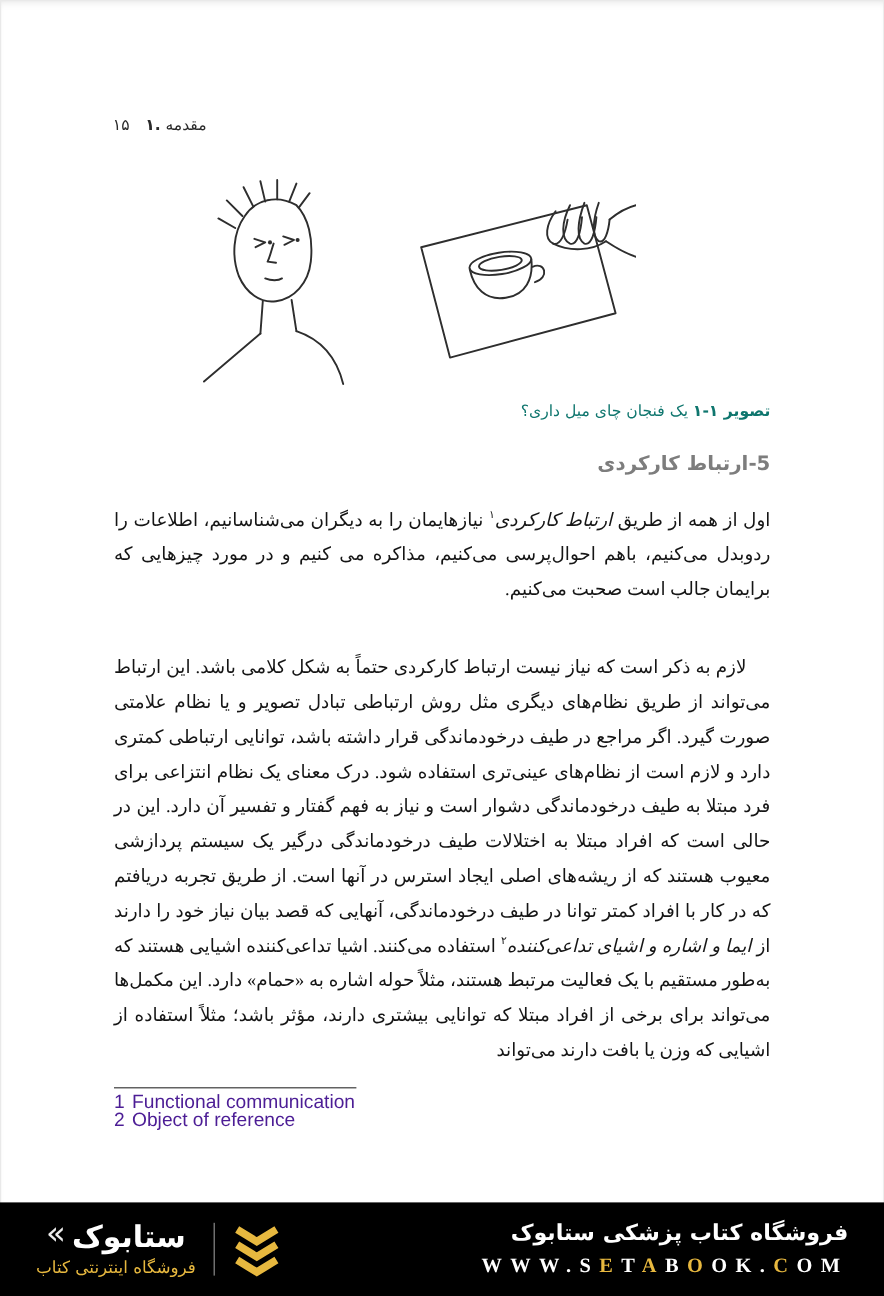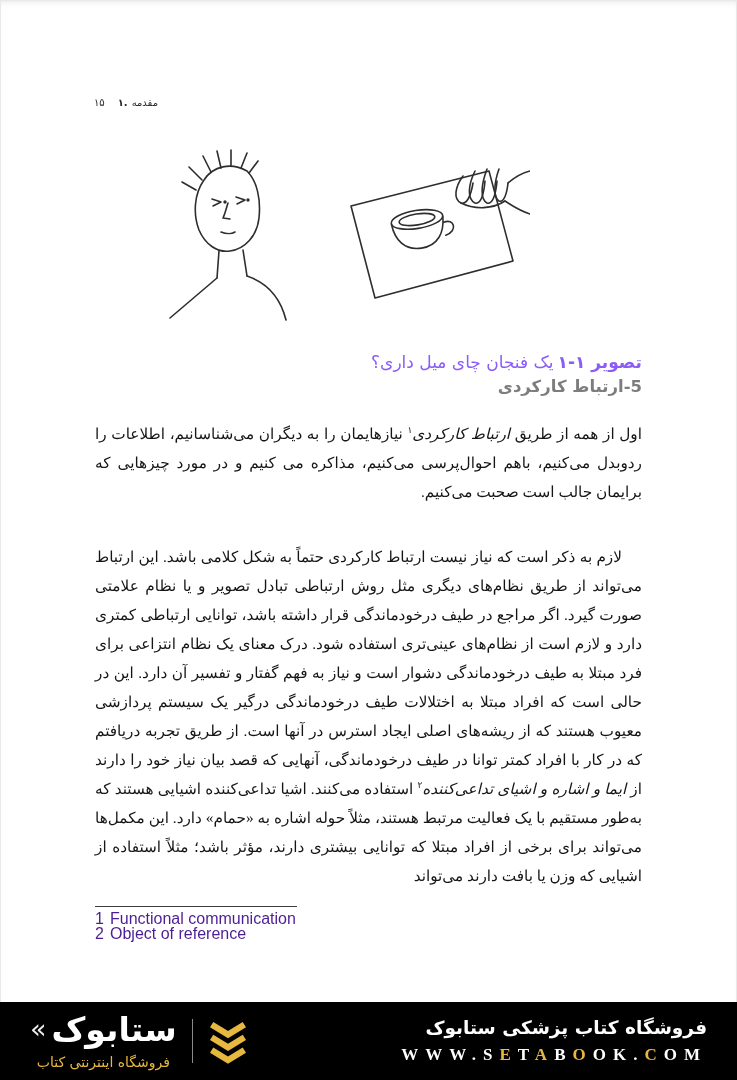--- a/index.html
+++ b/index.html
@@ -8,32 +8,32 @@
 
   .page {
     position:relative; width:737px; height:1080px; background:#ffffff; overflow:hidden;
     box-shadow: inset 0 0 0 1px #e9e9e9, inset 0 5px 10px -7px rgba(0,0,0,0.25);
   }
 
   
   .running-head {
     position:absolute; top:97px; left:94px;
     display:flex; align-items:baseline; gap:13px;
-    font-size:10px; color:#2a2a2a;
+    font-size:13px; color:#2a2a2a;
   }
   .running-head .chap { display:flex; gap:4px; align-items:baseline; }
   .running-head .chap b { font-weight:bold; }
 
   
   .figure { position:absolute; left:168px; top:140px; width:362px; height:188px; }
   .figure svg { width:100%; height:100%; display:block; }
 
   .caption {
-    position:absolute; top:352px; right:95px;
-    direction:rtl; font-size:17px; color:#8b5cf6;
+    position:absolute; top:336px; right:95px;
+    direction:rtl; font-size:13px; color:#0f766e;
   }
   .caption b { font-weight:bold; margin-left:4px; }
 
   .section-heading {
     position:absolute; top:377px; right:95px;
     direction:rtl; font-size:16.5px; font-weight:bold; color:#7d7d7d;
   }
 
   .body-text {
     position:absolute; top:419px; left:95px; width:547px;
@@ -56,21 +56,21 @@
   
   footer {
     position:absolute; left:0; bottom:0; width:737px; height:78px; background:#000;
     display:flex; align-items:center; justify-content:space-between;
     padding:0 30px 0 30px;
   }
   .logo-group { display:flex; align-items:center; gap:15px; }
   .brand { display:flex; flex-direction:column; align-items:center; }
   .brand-row { display:flex; align-items:center; gap:5px; }
   .brand-chevrons { color:#ededed; font-size:27px; line-height:0.8; transform:translateY(-2px); }
-  .brand-name { color:#ffffff; font-size:33px; font-weight:bold; line-height:1.1; }
+  .brand-name { color:#ffffff; font-size:25px; font-weight:bold; line-height:1.1; }
   .brand-tagline { color:#e7b83f; font-size:14px; margin-top:5px; letter-spacing:0.4px; }
   .footer-divider { width:1px; height:44px; background:#8b8b8b; }
   .footer-right { display:flex; flex-direction:column; align-items:flex-end; gap:7px; }
   .store-title { color:#ffffff; font-size:18.5px; font-weight:bold; direction:rtl;margin-left:33px; }
   .website {
     font-family:Liberation Serif, serif;
     font-size:17px; font-weight:bold; letter-spacing:7px; color:#fff;
     white-space:nowrap;
   }
 </style>

